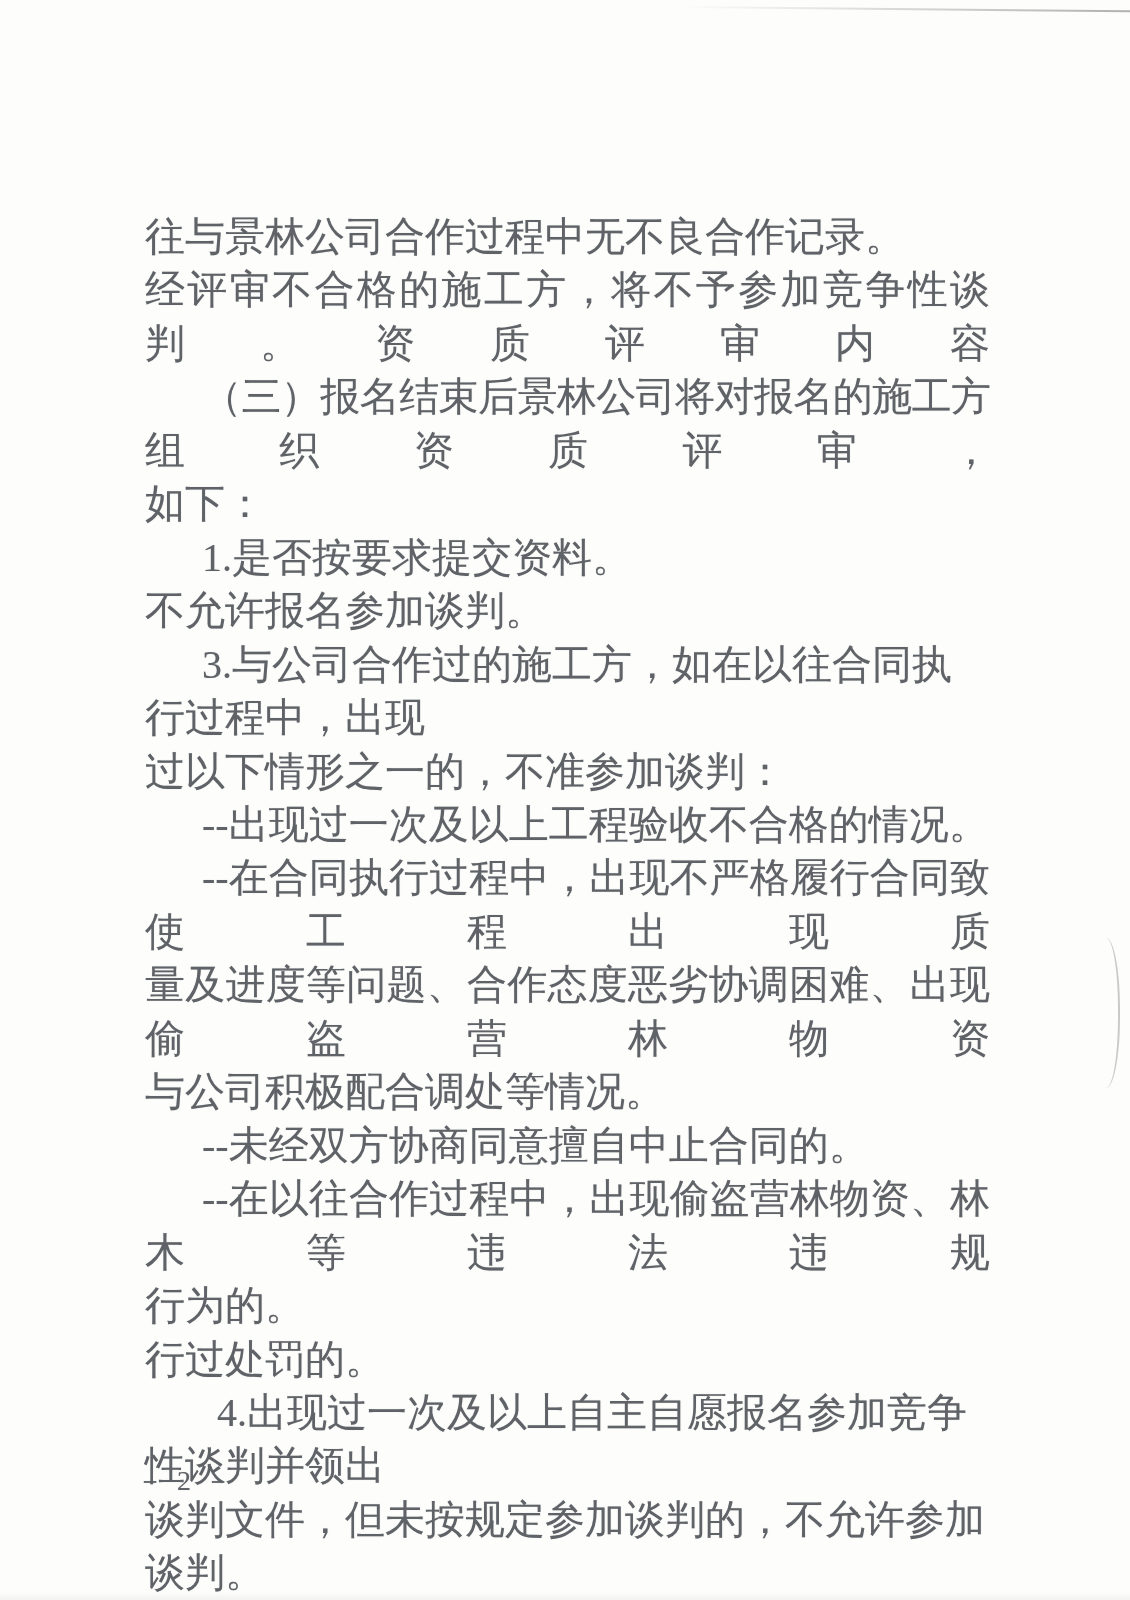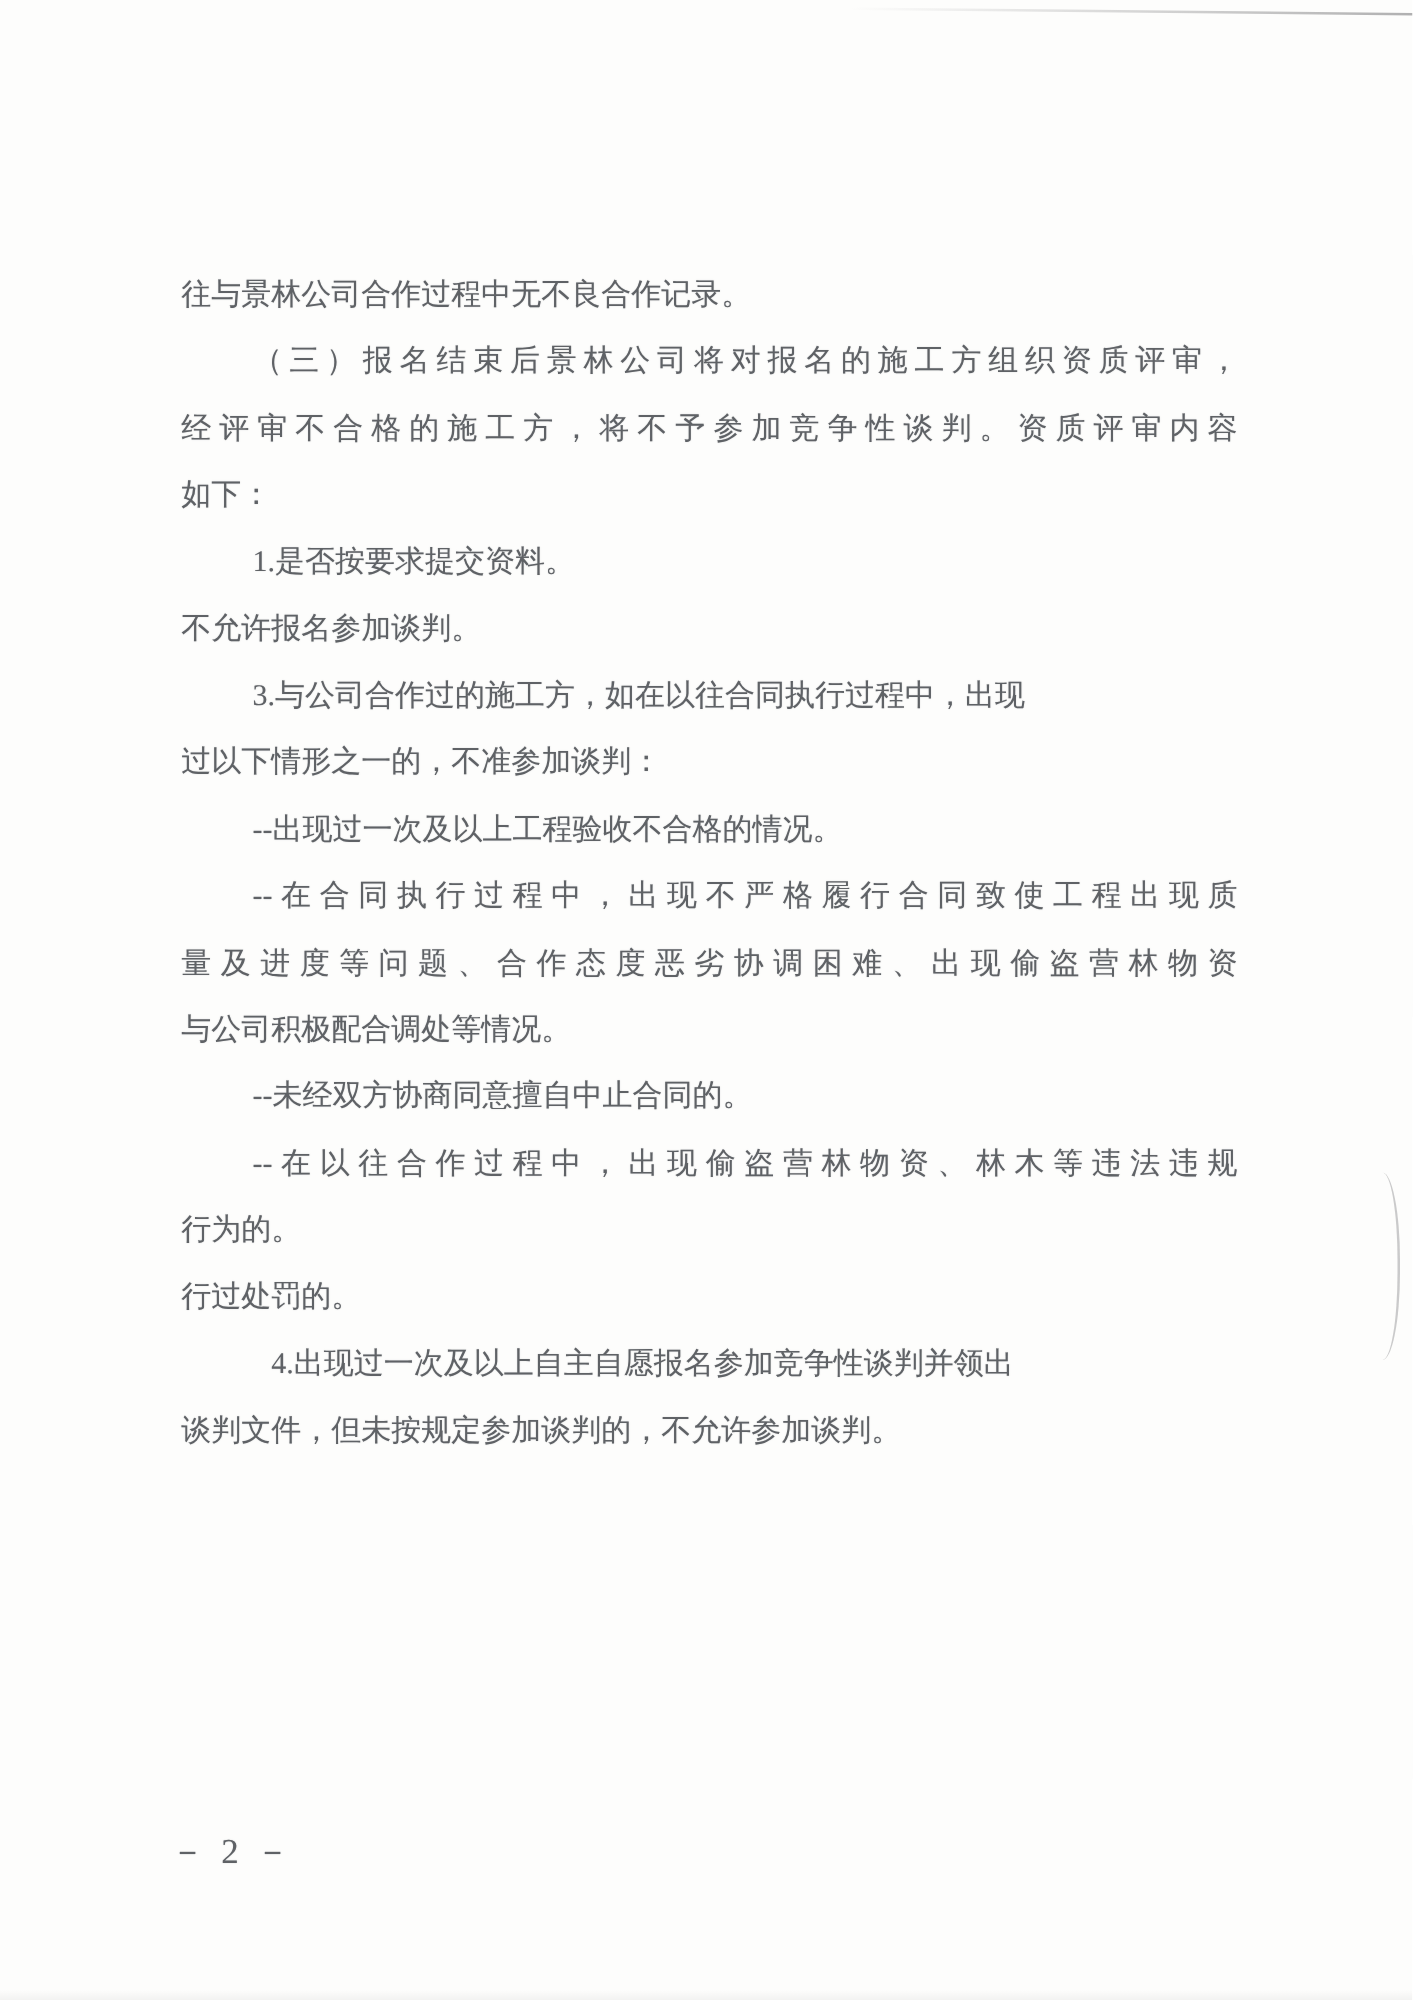--- a/index.html
+++ b/index.html
@@ -35,21 +35,21 @@
     border-right: 2.5px solid rgba(160,160,162,0.55);
     border-radius: 0 14px 14px 0 / 0 70px 70px 0;
   }
 
   .content {
     position: absolute;
     left: 145px;
     top: 210px;
     width: 845px;
     color: var(--ink, #5f6266);
-    font-size: 24px;
+    font-size: 40px;
     line-height: 53.45px;
     text-align: left;
     text-shadow: 0 0 1px rgba(95,98,102,0.35);
     filter: blur(0.25px);
   }
 
   .line { overflow: visible; }
   .line.indent1 { text-indent: 57px; }
   .line.indent2 { text-indent: 72px; }
   .line.fill {
@@ -82,22 +82,22 @@
 </style>
 </head>
 <body>
 
 <div class="page">
   <div class="top-edge-artifact"></div>
 
   <div class="content">
 
   <div class="line">往与景林公司合作过程中无不良合作记录。</div>
+      <div class="line fill">经评审不合格的施工方，将不予参加竞争性谈判。资质评审内容</div>
       <div class="line indent1 fill tight">（三）报名结束后景林公司将对报名的施工方组织资质评审，</div>
-      <div class="line fill">经评审不合格的施工方，将不予参加竞争性谈判。资质评审内容</div>
       <div class="line">如下：</div>
       <div class="line indent1">1.是否按要求提交资料。</div>
       <div class="line">不允许报名参加谈判。</div>
       <div class="line indent1">3.与公司合作过的施工方，如在以往合同执行过程中，出现</div>
       <div class="line">过以下情形之一的，不准参加谈判：</div>
       <div class="line indent1">--出现过一次及以上工程验收不合格的情况。</div>
       <div class="line indent1 fill">--在合同执行过程中，出现不严格履行合同致使工程出现质</div>
       <div class="line fill">量及进度等问题、合作态度恶劣协调困难、出现偷盗营林物资</div>
       <div class="line">与公司积极配合调处等情况。</div>
       <div class="line indent1">--未经双方协商同意擅自中止合同的。</div>

